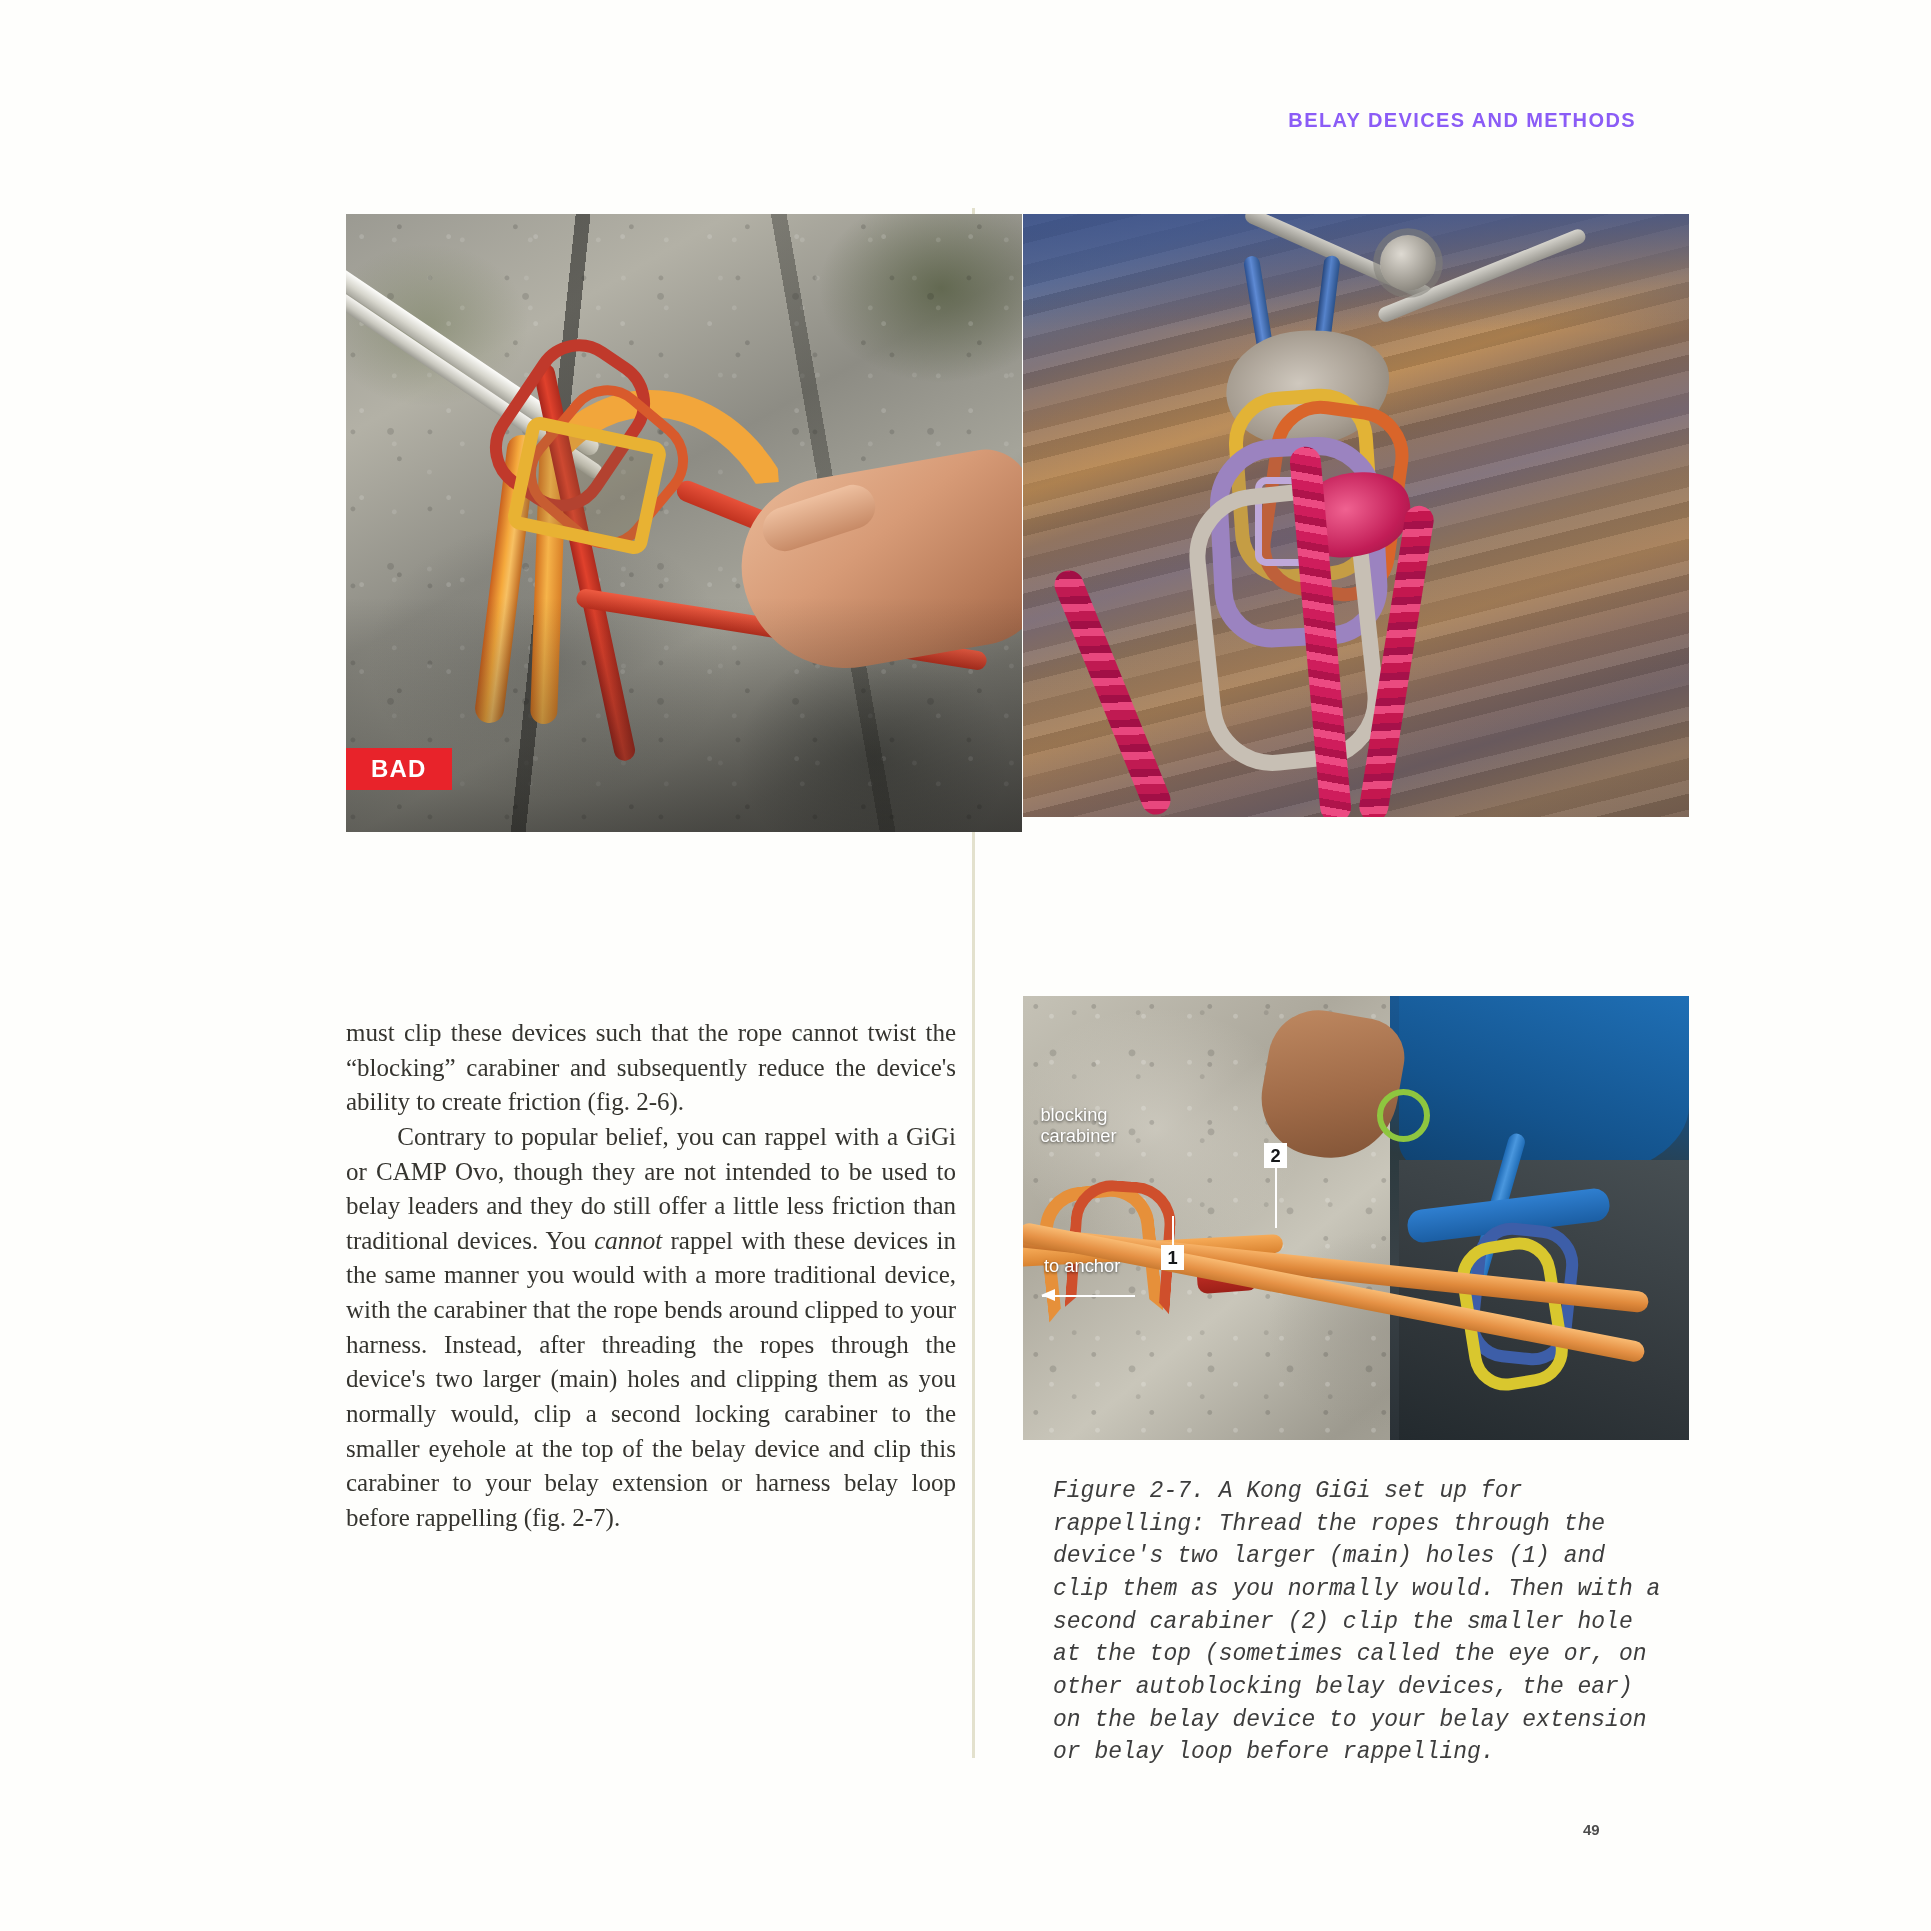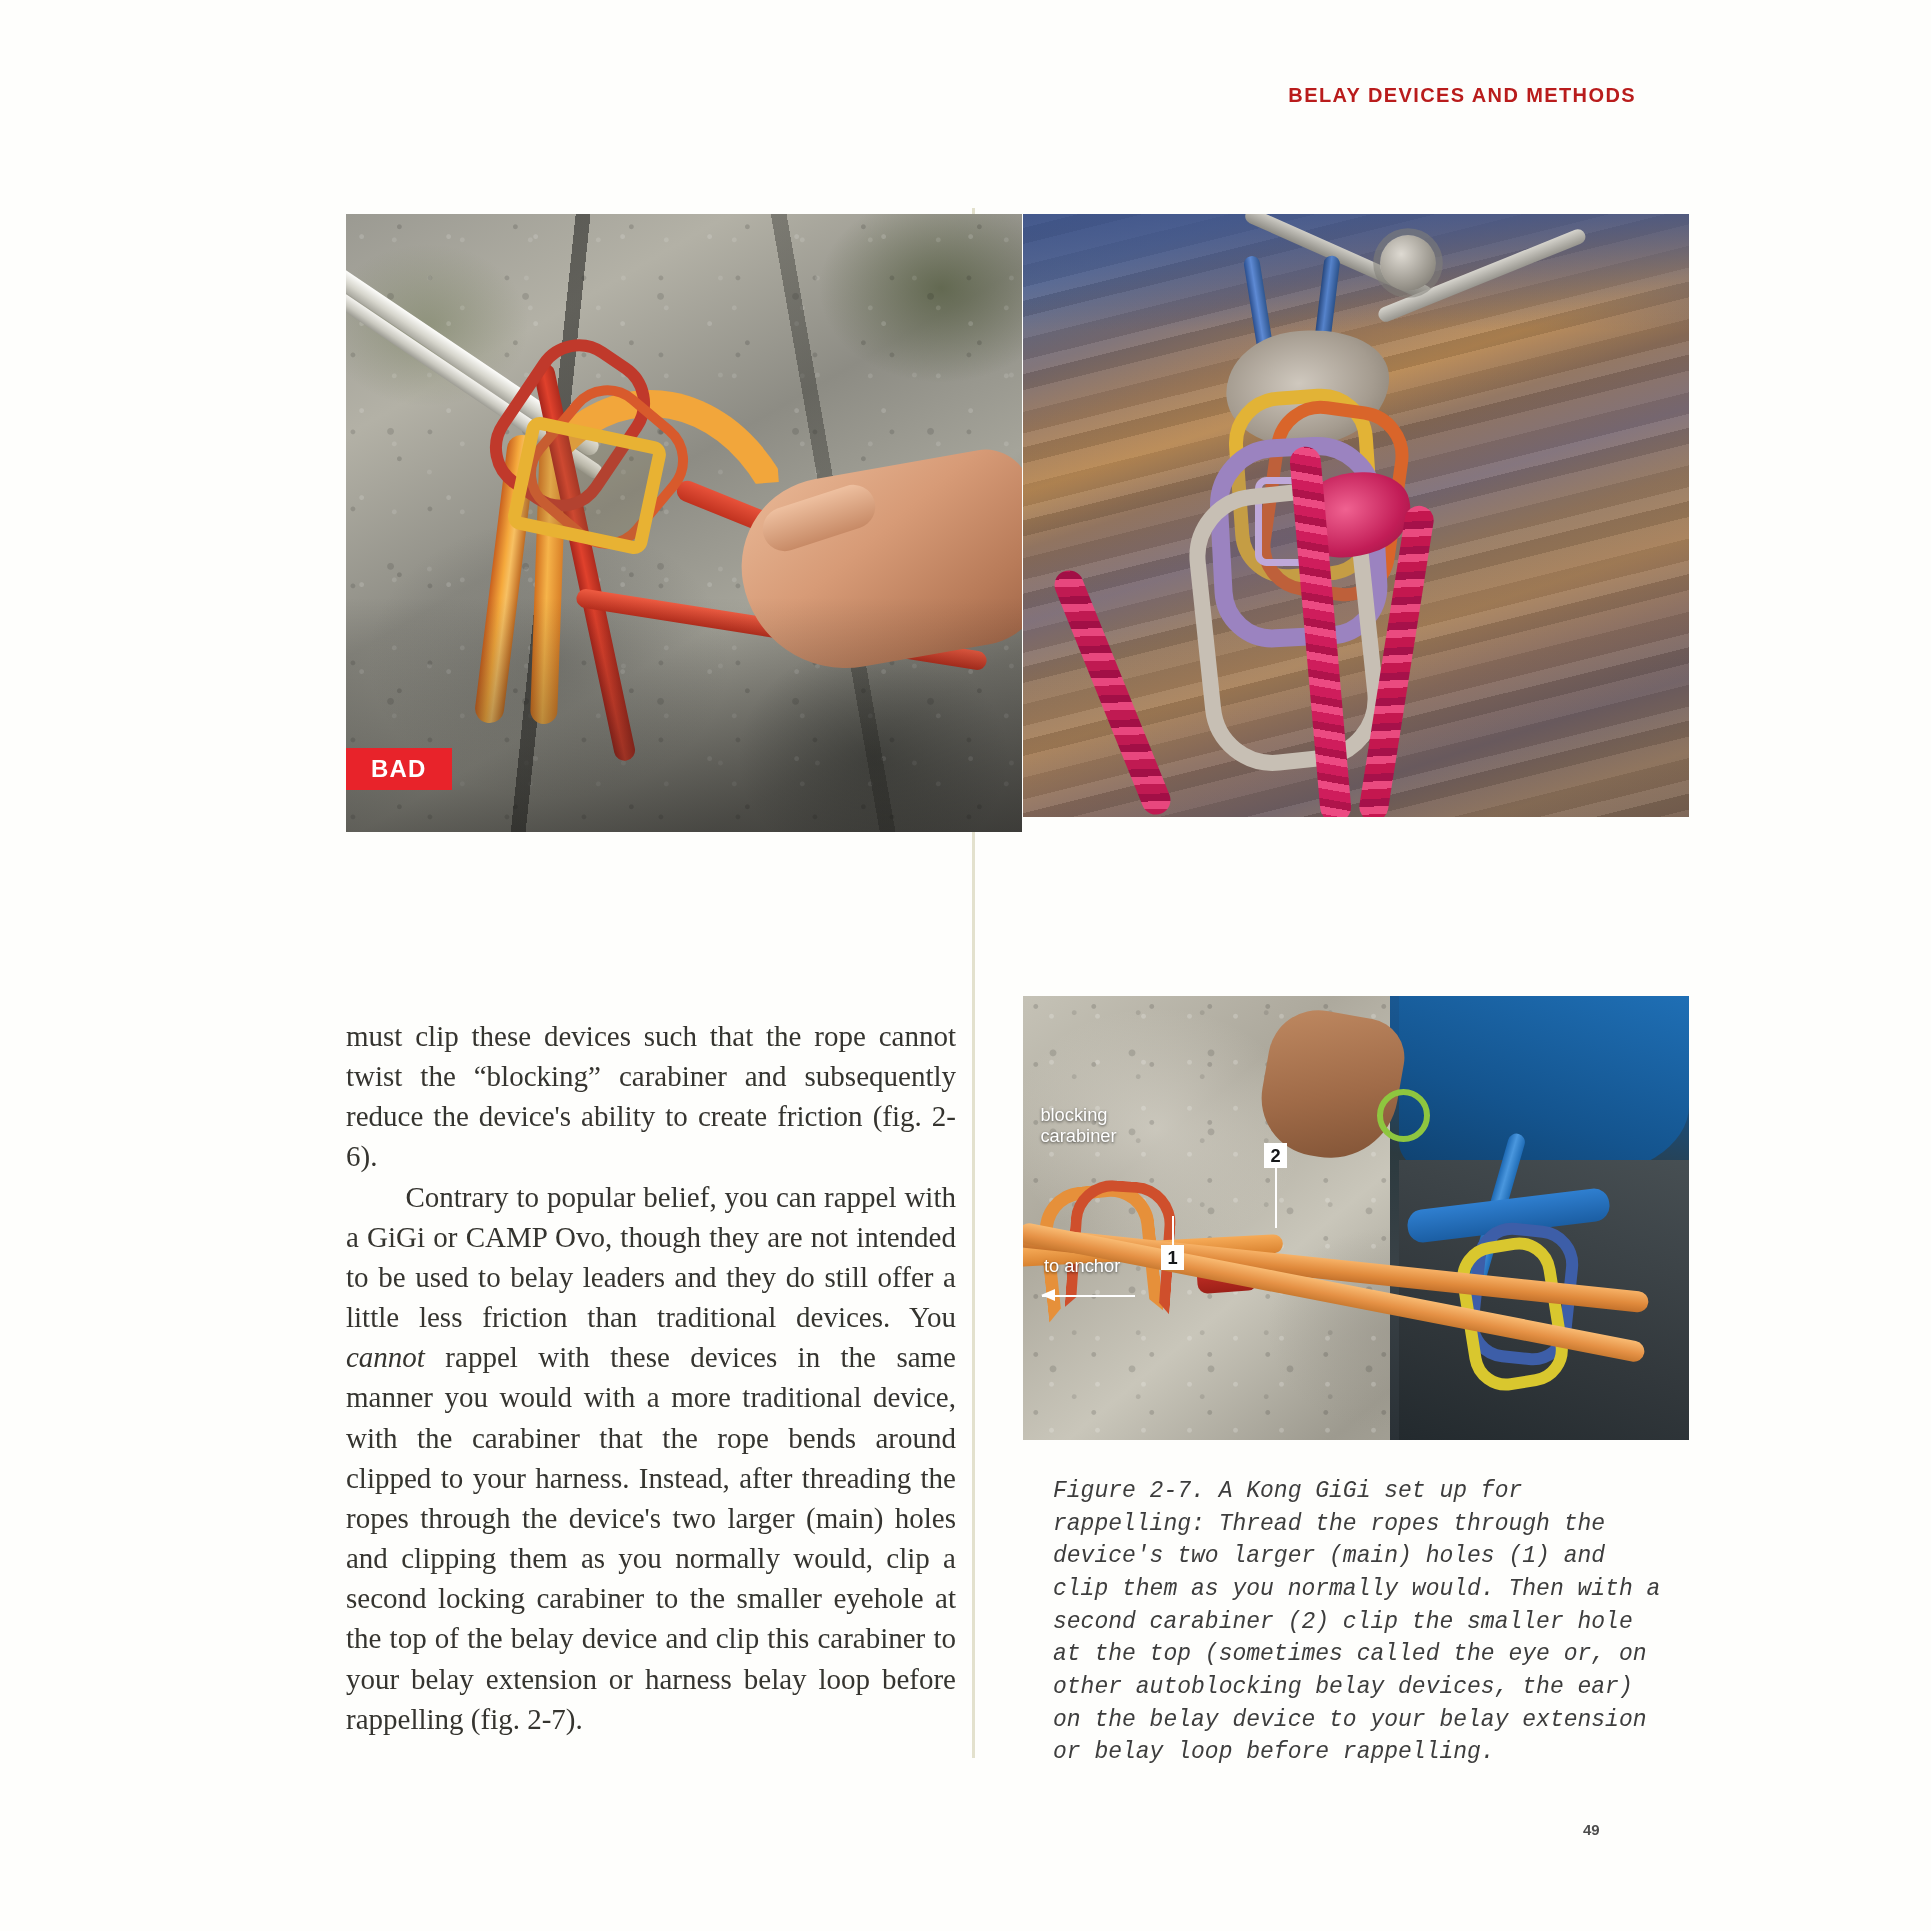--- a/index.html
+++ b/index.html
@@ -12,27 +12,27 @@
     width: 1931px;
     height: 1931px;
     background: #fefefc;
     font-family: "Liberation Serif", serif;
     overflow: hidden;
   }
 
   
   #running-head {
     position: absolute;
-    top: 84px;
+    top: 109px;
     right: 295px;
     font-family: "Liberation Sans", sans-serif;
     font-size: 20px;
     font-weight: bold;
     letter-spacing: 1.4px;
-    color: #b91c1c;
+    color: #8b5cf6;
     text-transform: uppercase;
     white-space: nowrap;
   }
 
   
   #column-rule {
     position: absolute;
     left: 972px;
     top: 208px;
     width: 2.9px;
@@ -444,21 +444,21 @@
   #caption-2-6 { left: 1023px; top: 823px; width: 618px; }
   #caption-2-7 { left: 1053px; top: 1475px; width: 618px; font-family: Liberation Mono, monospace; }
 
   
   #body-column {
     position: absolute;
     left: 346px;
     top: 1016px;
     width: 610px;
     font-family: "Liberation Serif", serif;
-    font-size: 29px;
+    font-size: 25px;
     line-height: 1.385;
     color: #35342f;
     text-align: justify;
   }
   #body-column p { margin: 0; }
   #body-column p.indent { text-indent: 2.05em; }
   #body-column em { font-style: italic; }
 
   
   #folio {

